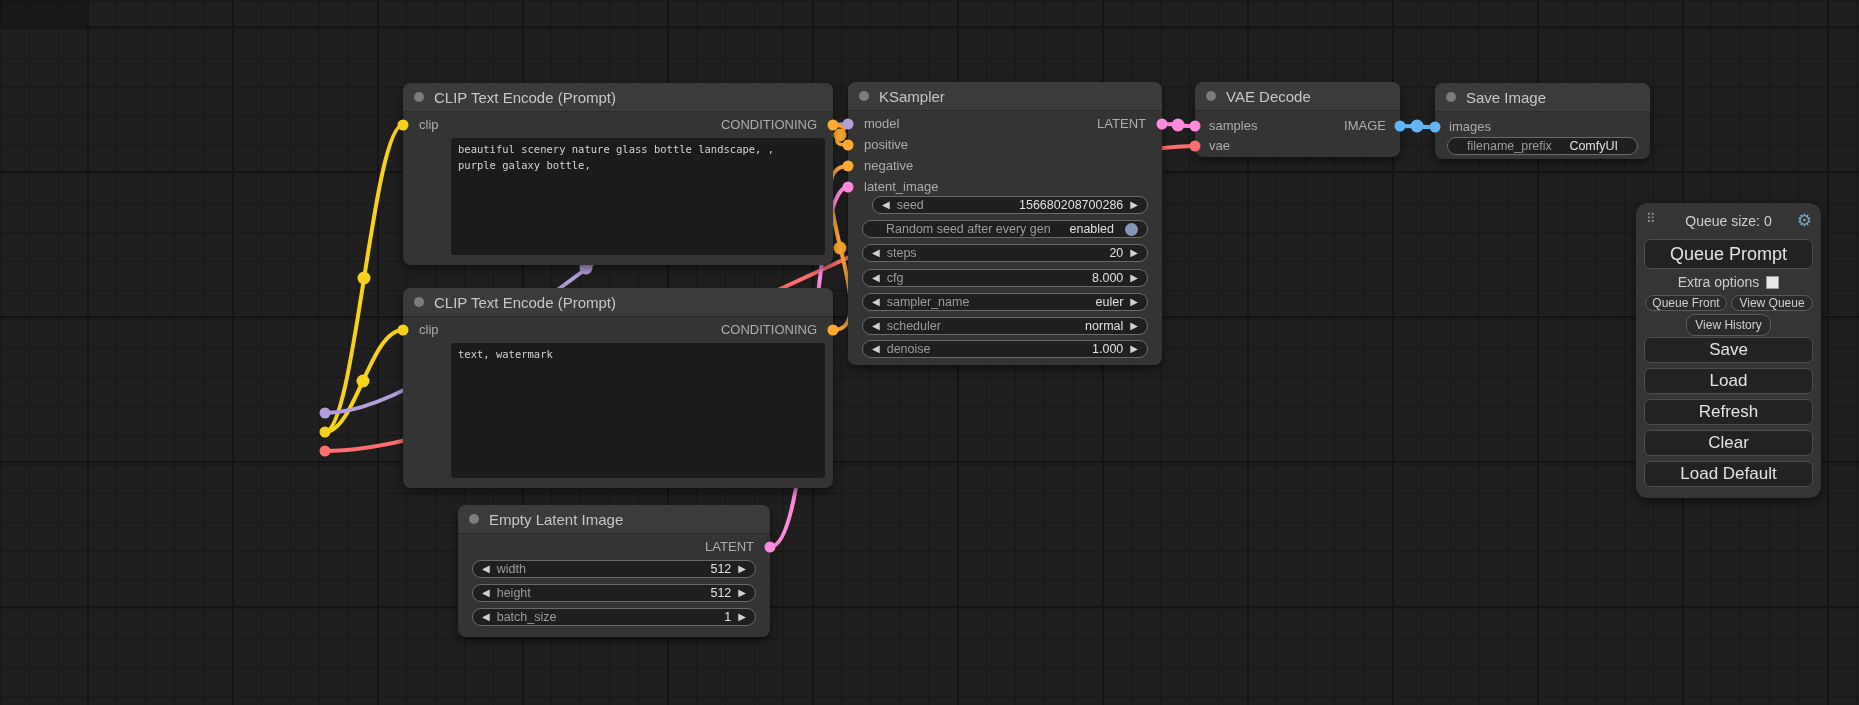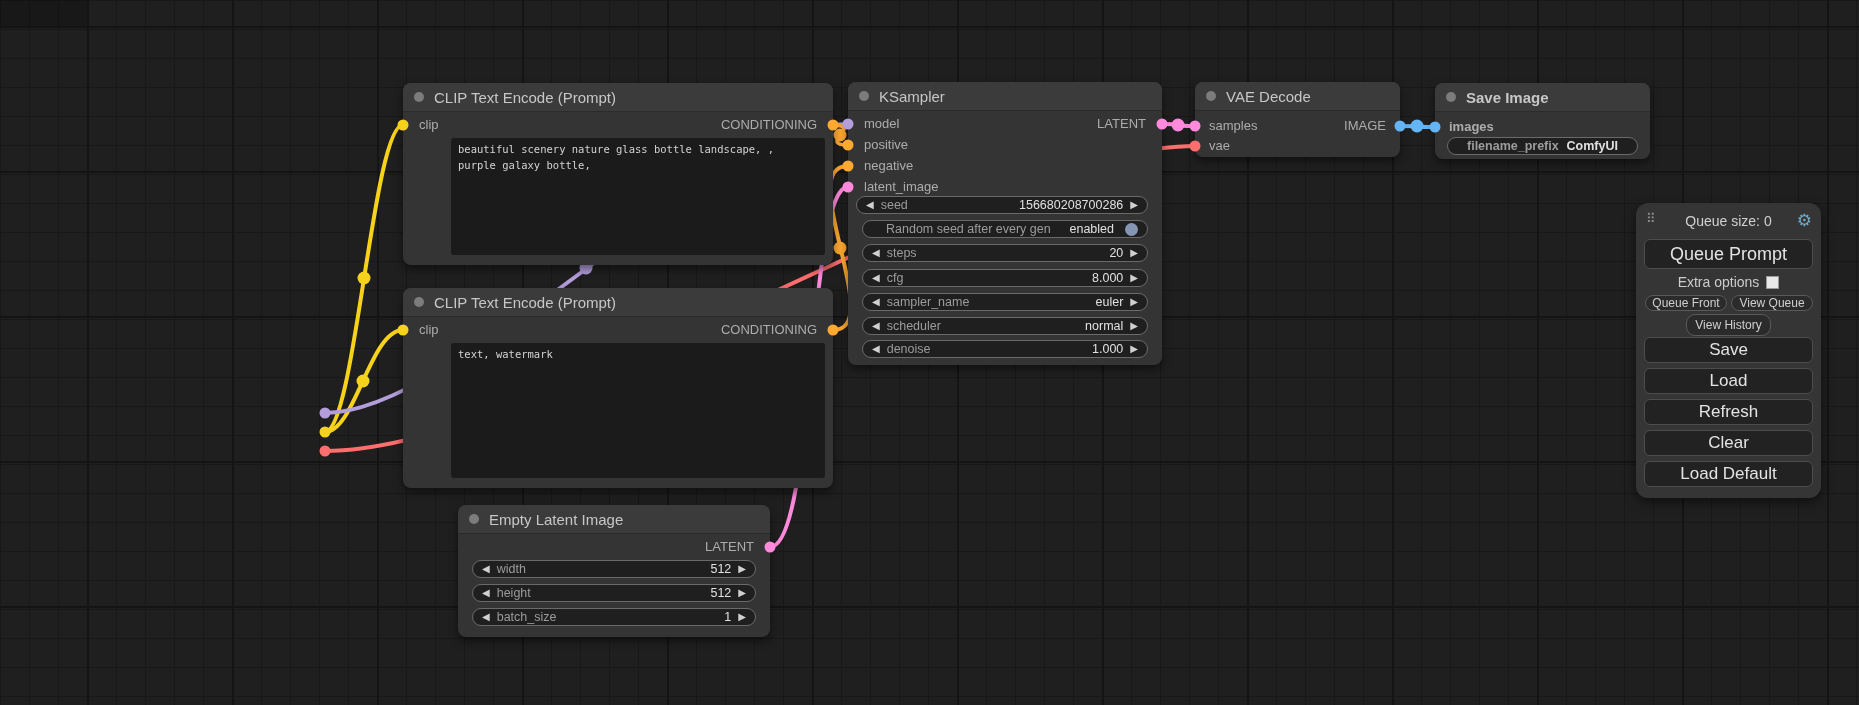--- a/index.html
+++ b/index.html
@@ -142,21 +142,21 @@
     <div class="node-header">
       <span class="title-dot"></span>
       <span class="node-title">KSampler</span>
     </div>
     <div class="slot" style="left:16px;top:34px;">model</div>
     <div class="slot" style="left:16px;top:55px;">positive</div>
     <div class="slot" style="left:16px;top:76px;">negative</div>
     <div class="slot" style="left:16px;top:97px;">latent_image</div>
     <div class="slot out" style="right:16px;top:34px;">LATENT</div>
 
-    <div class="widget" style="left:8px;right:14px;top:114px;">
+    <div class="widget" style="left:24px;right:14px;top:114px;">
       <span class="arrow arrow-l"></span>
       <span class="wlabel">seed</span>
       <span class="wvalue">156680208700286</span>
       <span class="arrow arrow-r"></span>
     </div>
     <div class="widget" style="left:14px;right:14px;top:138px;">
       <span class="wlabel" style="margin-left:14px;">Random seed after every gen</span>
       <span class="wvalue">enabled</span>
       <span class="toggle-dot"></span>
     </div>
@@ -195,21 +195,21 @@
   <div class="node" style="left:1195px;top:82px;width:205px;height:75px;">
     <div class="node-header">
       <span class="title-dot"></span>
       <span class="node-title">VAE Decode</span>
     </div>
     <div class="slot" style="left:14px;top:36px;">samples</div>
     <div class="slot" style="left:14px;top:56px;">vae</div>
     <div class="slot out" style="right:14px;top:36px;">IMAGE</div>
   </div>
 
-  <div class="node" style="left:1435px;top:83px;width:215px;height:76px;font-weight:bold;">
+  <div class="node" style="left:1435px;top:83px;width:215px;height:76px;">
     <div class="node-header">
       <span class="title-dot"></span>
       <span class="node-title">Save Image</span>
     </div>
     <div class="slot" style="left:14px;top:36px;">images</div>
     <div class="widget" style="left:12px;right:12px;top:54px;">
       <span class="wlabel" style="margin-left:10px;">filename_prefix</span>
       <span class="wvalue" style="margin-right:10px;">ComfyUI</span>
     </div>
   </div>

